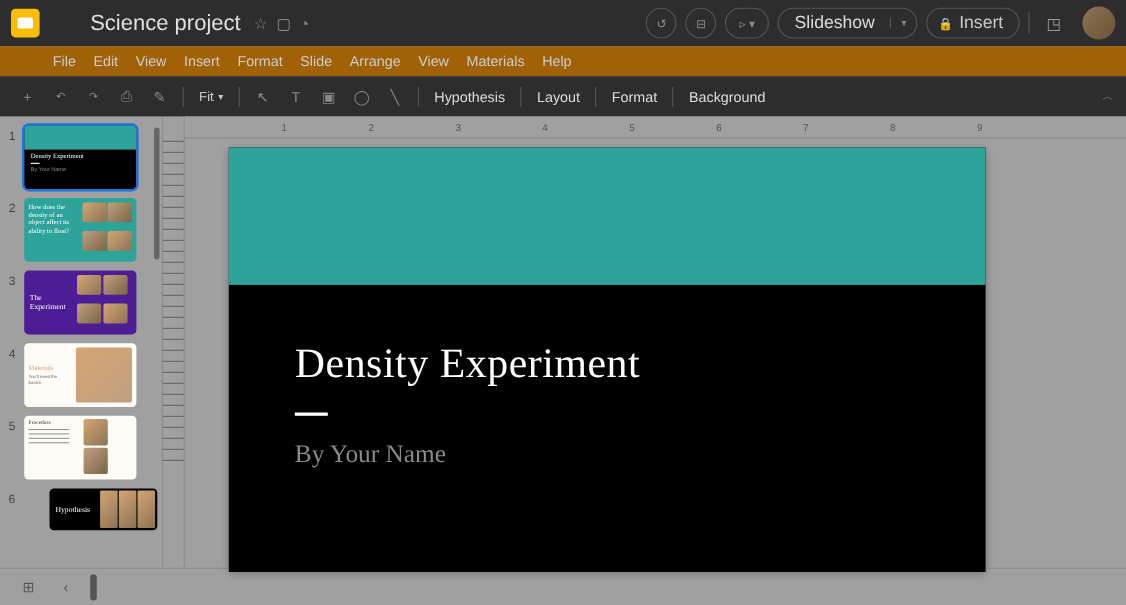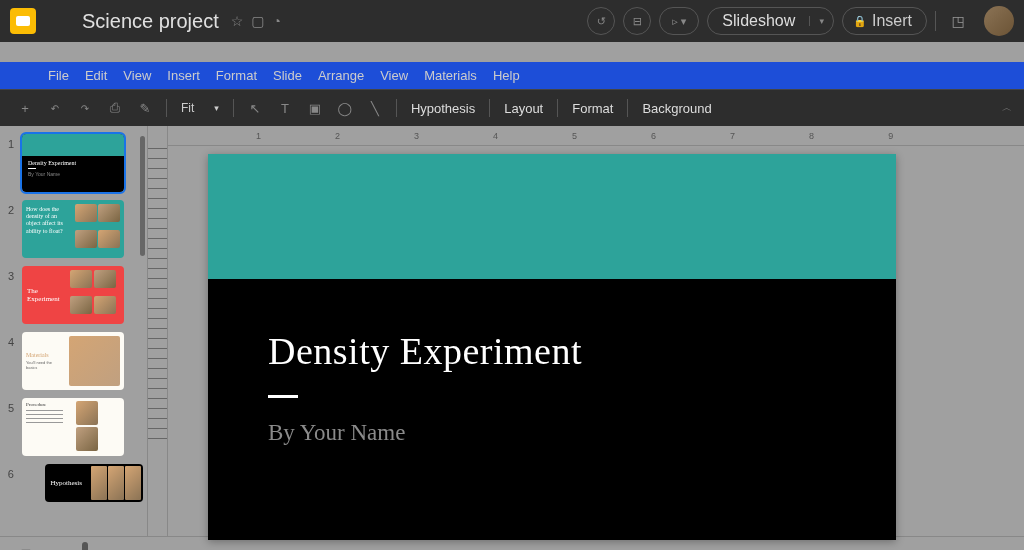--- a/index.html
+++ b/index.html
@@ -14,27 +14,27 @@
     .circ-btn { width: 28px; height: 28px; border: 1px solid #555; border-radius: 50%; display: flex; align-items: center; justify-content: center; color: #888; font-size: 11px; cursor: pointer; }
     .pill-btn { display: flex; align-items: center; height: 28px; border: 1px solid #555; border-radius: 14px; padding: 0 10px; }
     .slideshow { color: #ddd; font-size: 16px; padding: 0 14px; }
     .slideshow-drop { width: 24px; border-left: 1px solid #555; display: flex; align-items: center; justify-content: center; color: #888; font-size: 9px; }
     .share-btn { background: transparent; color: #ccc; display: flex; align-items: center; gap: 5px; padding-left: 10px; padding-right: 14px; border-radius: 16px; }
     .lock-icon { color: #5f9ea0; font-size: 11px; }
     .divider-v { width: 1px; height: 20px; background: #555; }
     .sq-btn { width: 28px; height: 28px; display: flex; align-items: center; justify-content: center; color: #999; border-radius: 4px; font-size: 14px; cursor: pointer; }
     .avatar { width: 30px; height: 30px; border-radius: 50%; background: linear-gradient(135deg, #8b7355, #6b5335); margin-left: 4px; }
 
-    .menubar { background: #1d4ed8; height: 28px; display: flex; align-items: center; padding: 0 10px 0 40px; border-bottom: 1px solid #444; margin-top: 20px; }
+    .menubar { background: #a16207; height: 28px; display: flex; align-items: center; padding: 0 10px 0 40px; border-bottom: 1px solid #444; }
     .menu-item { color: #ccc; font-size: 13px; padding: 4px 8px; border-radius: 4px; cursor: pointer; }
 
     .toolbar { background: #2d2d2d; height: 36px; display: flex; align-items: center; padding: 0 12px; gap: 4px; }
     .tb-btn { width: 26px; height: 26px; color: #888; display: flex; align-items: center; justify-content: center; font-size: 13px; border-radius: 4px; cursor: pointer; }
     .tb-sep { width: 1px; height: 18px; background: #555; margin: 0 4px; }
-    .zoom-sel { color: #ccc; font-size: 12px; padding: 0 6px; display: flex; align-items: center; gap: 20px; }
+    .zoom-sel { color: #ccc; font-size: 12px; padding: 0 6px; display: flex; align-items: center; gap: 4px; }
     .tb-label { color: #ddd; font-size: 13px; padding: 0 6px; cursor: pointer; }
     .tb-spacer { flex: 1; }
     .chevup { color: #888; font-size: 10px; margin-left: auto; }
 
     .content-area { display: flex; height: 410px; }
     
     .sidebar { width: 148px; background: #a0a0a0; border-right: 1px solid #888; overflow-y: auto; padding: 8px 4px; position: relative; }
     .slide-row { display: flex; align-items: flex-start; margin-bottom: 8px; }
     .slide-num { width: 14px; color: #444; font-size: 11px; text-align: center; padding-top: 4px; }
     .thumb { width: 102px; height: 58px; border-radius: 4px; overflow: hidden; cursor: pointer; margin-left: 4px; position: relative; }
@@ -42,21 +42,21 @@
     .thumb-1 { background: #000; }
     .thumb-1-band { background: #2da39a; height: 22px; }
     .thumb-1-title { color: #fff; font-size: 6px; font-family: serif; padding: 4px 6px 0 6px; }
     .thumb-1-line { width: 8px; height: 1px; background: #fff; margin: 2px 0 2px 6px; }
     .thumb-1-sub { color: #888; font-size: 5px; padding-left: 6px; }
     .thumb-2 { background: #2da39a; display: flex; }
     .thumb-2-txt { width: 50%; color: #fff; font-size: 6px; font-family: serif; padding: 6px 4px; line-height: 1.2; }
     .thumb-2-imgs { width: 50%; display: flex; flex-wrap: wrap; padding: 4px 2px; gap: 1px; }
     .mini-img { width: 22px; height: 18px; background: linear-gradient(135deg, #d4a574, #8b7355); border-radius: 2px; }
     .mini-img.b { background: linear-gradient(135deg, #c0a080, #7a6543); }
-    .thumb-3 { background: #ef4444; display: flex; }
+    .thumb-3 { background: #4c1d95; display: flex; }
     .thumb-3-txt { width: 45%; color: #fff; font-size: 7px; font-family: serif; display: flex; align-items: center; padding-left: 5px; }
     .thumb-3-imgs { width: 55%; display: flex; flex-wrap: wrap; padding: 4px 2px; gap: 2px; }
     .thumb-4 { background: #fdfbf5; display: flex; }
     .thumb-4-txt { width: 45%; display: flex; flex-direction: column; justify-content: center; padding: 4px; }
     .thumb-4-title { color: #d4a574; font-size: 6px; font-family: serif; }
     .thumb-4-sub { color: #666; font-size: 4px; margin-top: 2px; }
     .thumb-4-img { width: 55%; background: linear-gradient(135deg, #d4a574, #c0a080); margin: 4px; border-radius: 2px; }
     .thumb-5 { background: #fdfbf5; display: flex; }
     .thumb-5-txt { width: 50%; padding: 4px; }
     .thumb-5-title { color: #333; font-size: 5px; font-family: serif; }

